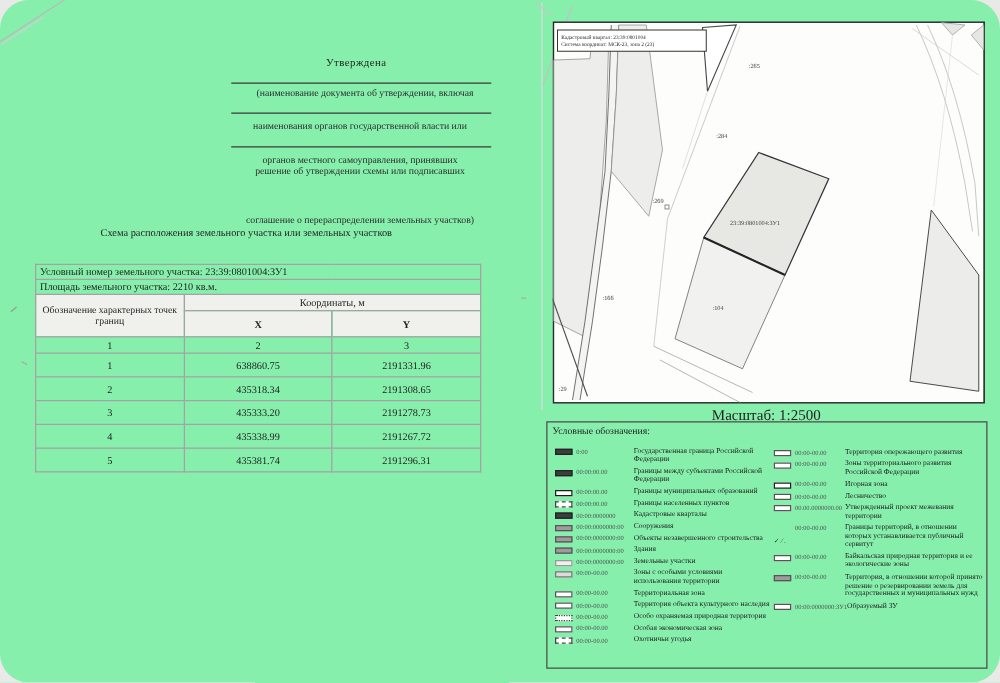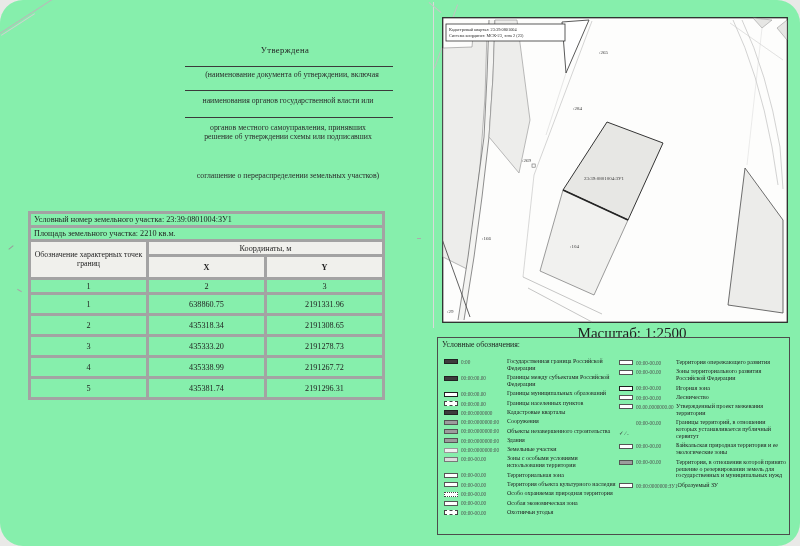--- a/index.html
+++ b/index.html
@@ -18,39 +18,39 @@
   .sigline { display:inline-block; border-bottom:1px solid #3a3a3a; height:8px; }
 
   
   .doc-title { left:197px; top:182px; text-align:center; font-size:8.3px; line-height:9.6px; }
 
   
   table.coords {
     position:absolute; left:28px; top:211px; width:357px;
     border-collapse:collapse; table-layout:fixed; font-size:8.2px; color:#1f1f1f;
   }
-  table.coords td { border:3px solid #a3a3a3; padding:0 3px; overflow:hidden; }
+  table.coords td { border:1px solid #a3a3a3; padding:0 3px; overflow:hidden; }
   td.lft { text-align:left; }
   td.ctr { text-align:center; }
   td.hdr { background:#f0f0ec; text-align:center; }
   td.bold { font-weight:bold; }
   tr.r-cap td { height:11px; }
   tr.r-hdr1 td { height:12px; }
   tr.r-hdr2 td { height:20px; }
   tr.r-idx td { height:12px; }
   tr.r-data td { height:18px; }
   td.col1 { width:81px; font-size:7.8px; line-height:8.6px;margin-left:44px; }
   td.colx { width:127px; }
   td.coly { width:149px; }
 
   
   .map-svg { position:absolute; left:442px; top:17px; width:346px; height:306px; }
   .map-label { font-size:5px; fill:#3c3c3c; font-family:"Liberation Serif", serif; }
   .map-info { font-size:4.3px; fill:#2a2a2a; font-family:"Liberation Serif", serif; }
-  .scale { left:632px; top:325px; font-size:15px; color:#1e1e1e; }
+  .scale { left:613px; top:325px; font-size:12px; color:#1e1e1e; }
 
   
   .legend-box { left:437px; top:337px; width:351px; height:196px; border:1px solid #4c4c4c; }
   .legend-head { position:absolute; left:4px; top:2px; font-size:7.8px; color:#1d1d1d; }
   .lg-col { position:absolute; display:flex; flex-direction:column; gap:2.4px; }
   .lg-col.lc { left:6px;  top:20px; width:172px; }
   .lg-col.rc { left:181px; top:21px; width:168px; }
   .lg-row { display:flex; align-items:flex-start; }
   .sym { flex:0 0 14px; width:14px; height:5px; margin-top:1.4px; box-sizing:border-box; }
   .lc .code { flex:0 0 46px; padding-left:3px; font-size:5.2px; color:#4d4d4d; margin-top:.8px; }
@@ -88,20 +88,21 @@
   <div class="uline" style="left:185px;top:66px;width:208px;"></div>
   <div class="abs cap cx" style="left:292px;top:70px;">(наименование документа об утверждении, включая</div>
   <div class="uline" style="left:185px;top:90px;width:208px;"></div>
   <div class="abs cap cx" style="left:288px;top:96px;">наименования органов государственной власти или</div>
   <div class="uline" style="left:185px;top:117px;width:208px;"></div>
   <div class="abs cap cx" style="left:288px;top:123px;">органов местного самоуправления, принявших</div>
   <div class="abs cap cx" style="left:288px;top:131.5px;">решение об утверждении схемы или подписавших</div>
   <div class="abs cap cx" style="left:288px;top:140px;margin-top:31px;">соглашение о перераспределении земельных участков)</div>
 
   <div class="abs cx doc-title">
+    <div>Схема расположения земельного участка или земельных участков</div>
   </div>
 
   <table class="coords">
     <tbody>
         <tr class="r-cap">
           <td class="lft" colspan="3">Условный номер земельного участка: 23:39:0801004:ЗУ1</td>
         </tr>
     <tr class="r-cap">
           <td class="lft" colspan="3">Площадь земельного участка: 2210 кв.м.</td>
         </tr>

